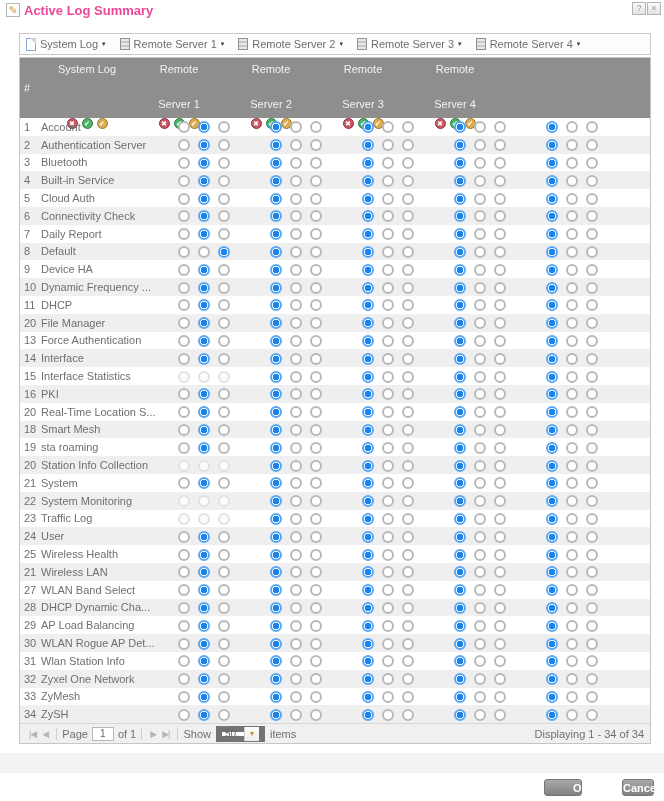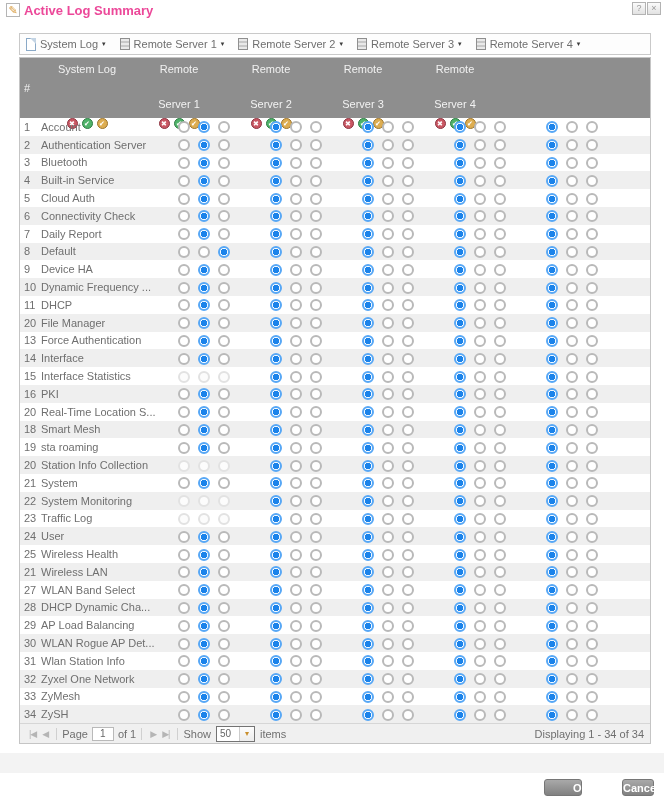--- a/index.html
+++ b/index.html
@@ -57,21 +57,21 @@
            border:2px solid #b9b9b9; background:#fff; vertical-align:middle; cursor:pointer; }
   .radio.sel { border-color:#57a7f5; background:radial-gradient(circle,#1b83ea 0 3px,#fff 3.2px); }
   .radio.dis { border-color:#e2e2e2; background:#fcfcfc; cursor:default; }
 
   .gfoot { display:flex; align-items:center; height:20px; background:#f0f0f0; border-top:1px solid #d6d6d6;
            font-size:11px; color:#6f6f6f; padding:0 6px; }
   .pg-btn { color:#b5b5b5; font-size:9px; margin:0 3px; letter-spacing:-1px; cursor:pointer; }
   .fsep { width:1px; height:12px; background:#d0d0d0; margin:0 5px; }
   .page-input { width:22px; height:14px; border:1px solid #b9b9b9; font-size:10px; text-align:center;
                 color:#666; margin:0 4px; font-family:inherit; }
-  .show-select { display:inline-flex; align-items:center; border:1px solid #737373; background:#fff;
+  .show-select { display:inline-flex; align-items:center; border:6px solid #737373; background:#fff;
                  height:16px; margin:0 5px; cursor:pointer; }
   .show-val { width:22px; padding-left:3px; font-size:10px; color:#666; }
   .show-dd { width:15px; height:14px; border-left:1px solid #ccc; background:linear-gradient(#fdfdfd,#ececec);
              color:#c98f2e; font-size:8px; line-height:14px; text-align:center; }
   .displaying { margin-left:auto; }
 
   .band { position:absolute; left:0; top:753px; width:664px; height:20px; background:#f3f3f3; }
   .action-btn { position:absolute; top:779px; height:17px; border:1px solid #767676; border-radius:3px;
                 background:linear-gradient(#a9a9a9,#818181); color:#fff; font-weight:bold; font-size:11px;
                 line-height:14px; text-align:center; padding:0; cursor:pointer; font-family:inherit; }

